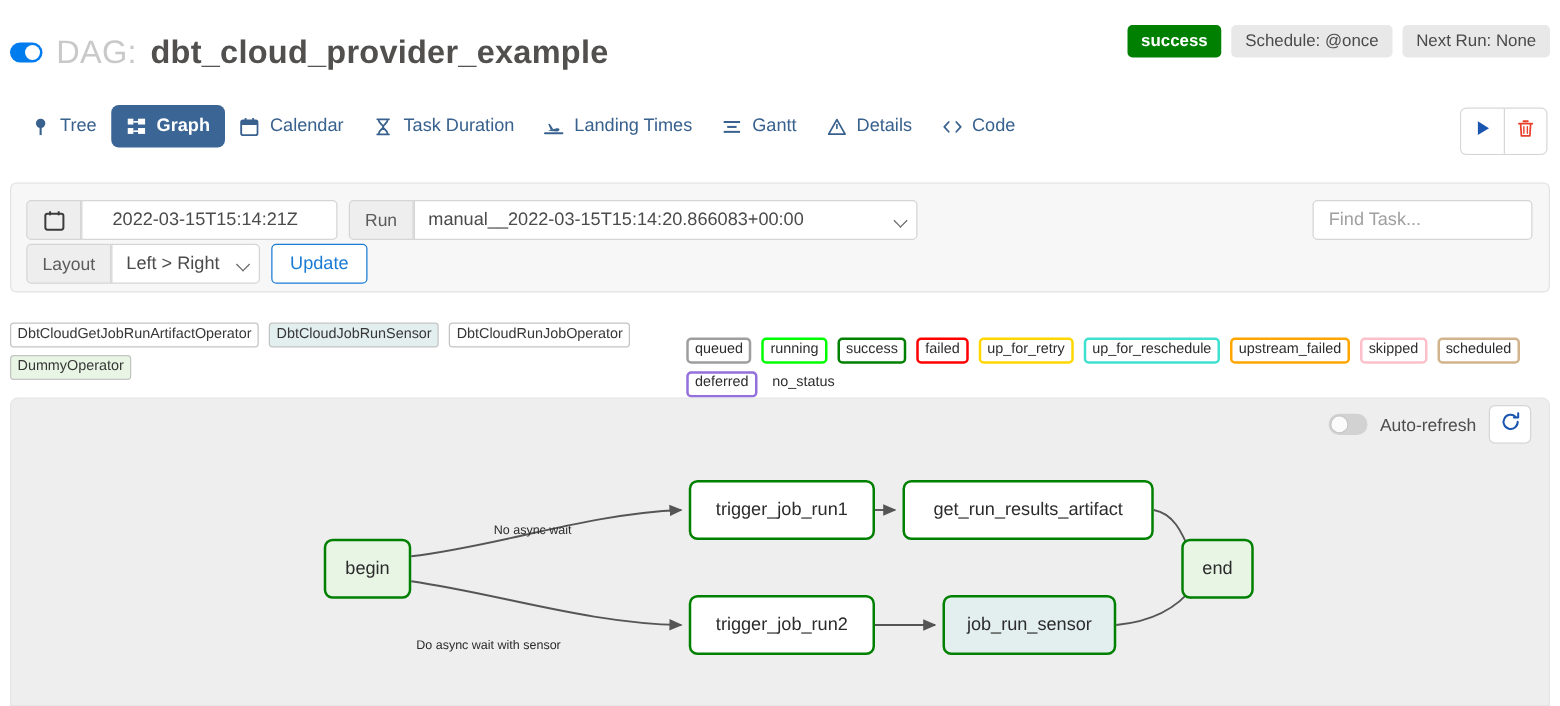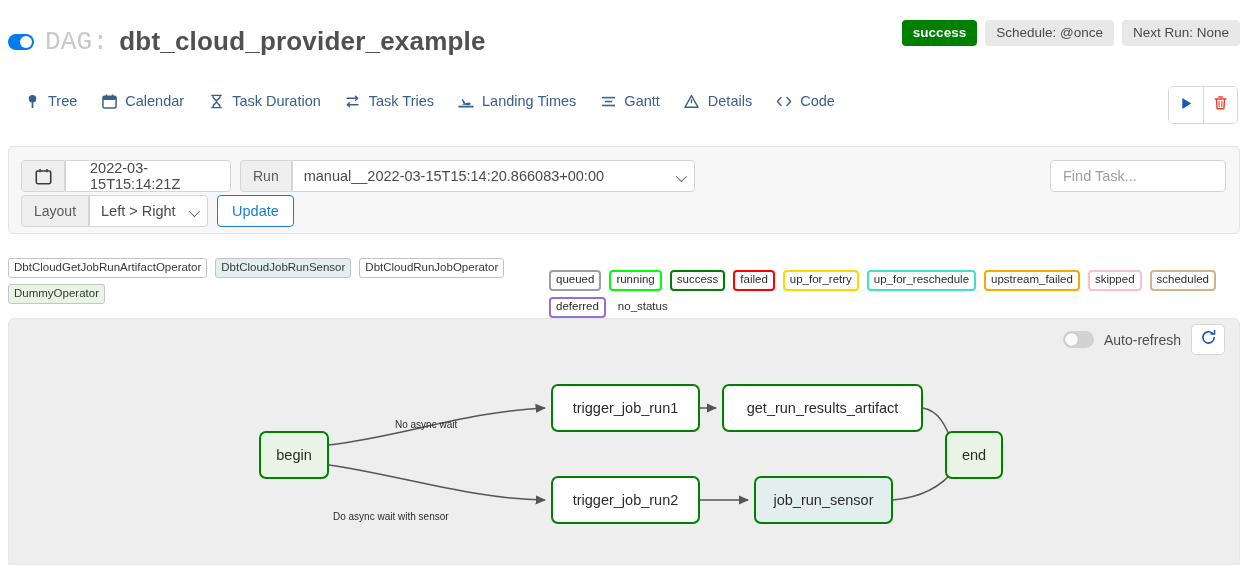--- a/index.html
+++ b/index.html
@@ -22,21 +22,21 @@
   }
   .pause-toggle {
     width: 26px; height: 16px; border-radius: 8px;
     background: #017cee; position: relative; flex: none; cursor: pointer;
   }
   .pause-toggle::after {
     content: ""; position: absolute; right: 2px; top: 2px;
     width: 12px; height: 12px; border-radius: 50%; background: #fff;
   }
   .dag-label {
-    font-size: 26px; color: #c9c9c9; font-weight: 400; letter-spacing: .2px; font-family: Liberation Mono, monospace;
+    font-size: 26px; color: #c9c9c9; font-weight: 400; letter-spacing: .2px;
   }
   .dag-name {
     font-size: 26px; color: #51504f; font-weight: bold; letter-spacing: .2px;
   }
   .header-badges {
     position: absolute; right: 8px; top: 20px;
     display: flex; align-items: center; gap: 8px;
   }
   .badge {
     font-size: 13.5px; padding: 5px 11px 6px; border-radius: 4px;
@@ -190,46 +190,51 @@
   <div class="tabs">
     <div class="tab">
       <span class="ic">
         <svg width="15" height="15" viewBox="0 0 16 16">
             <circle cx="8" cy="5" r="4" fill="currentColor"></circle>
             <rect x="7.1" y="8" width="1.8" height="7" fill="currentColor"></rect>
           </svg>
       </span>
       <span>Tree</span>
     </div>
+    <div class="tab active">
+      <span class="ic">
+        <svg width="15" height="15" viewBox="0 0 16 16">
+            <rect x="0" y="1" width="5" height="5" fill="currentColor"></rect>
+            <rect x="0" y="9" width="5" height="5" fill="currentColor"></rect>
+            <rect x="9" y="1" width="6" height="5" fill="currentColor"></rect>
+            <rect x="9" y="9" width="6" height="5" fill="currentColor"></rect>
+            <rect x="5" y="3" width="4" height="1.4" fill="currentColor"></rect>
+            <rect x="5" y="11" width="4" height="1.4" fill="currentColor"></rect>
+          </svg>
+      </span>
+      <span>Graph</span>
+    </div>
     <div class="tab">
       <span class="ic">
         <svg width="15" height="15" viewBox="0 0 16 16">
             <rect x="1" y="2.5" width="14" height="12.5" rx="1.6" fill="none" stroke="currentColor" stroke-width="1.6"></rect>
             <rect x="1" y="2.5" width="14" height="4" rx="1.3" fill="currentColor"></rect>
             <rect x="4" y="0.5" width="1.6" height="3.4" fill="currentColor"></rect>
             <rect x="10.4" y="0.5" width="1.6" height="3.4" fill="currentColor"></rect>
           </svg>
       </span>
       <span>Calendar</span>
     </div>
     <div class="tab">
       <span class="ic">
         <svg width="15" height="15" viewBox="0 0 16 16">
             <path d="M3 1.5h10M3 14.5h10M4 1.5c0 4 4 4.2 4 6.5s-4 2.5-4 6.5M12 1.5c0 4-4 4.2-4 6.5s4 2.5 4 6.5" fill="none" stroke="currentColor" stroke-width="1.5" stroke-linecap="round"></path>
           </svg>
       </span>
       <span>Task Duration</span>
-    </div>
-    <div class="tab">
-      <span class="ic">
-        <svg width="15" height="15" viewBox="0 0 16 16">
-            <path d="M2.2 4.5h9.6M11.2 2.3l2.4 2.2-2.4 2.2M13.8 11.5H4.2M4.8 9.3 2.4 11.5l2.4 2.2" fill="none" stroke="currentColor" stroke-width="1.5" stroke-linecap="round" stroke-linejoin="round"></path>
-          </svg>
-      </span>
-      <span>Task Tries</span>
     </div>
     <div class="tab">
       <span class="ic">
         <svg width="16" height="16" viewBox="0 0 16 16">
             <path d="M1 13.6h14" stroke="currentColor" stroke-width="1.6" stroke-linecap="round"></path>
             <path d="M3.2 11.6 9.6 9.8c1.6-.45 2.6-.1 2.9.6.3.75-.3 1.4-1.6 1.75l-7.7-.55z" fill="currentColor"></path>
             <path d="M5.6 10.9 3.6 6.2l1.2-.3 3 4.6z" fill="currentColor"></path>
           </svg>
       </span>
       <span>Landing Times</span>
@@ -284,21 +289,21 @@
 <div class="filter-panel">
   <div class="fp-row r1">
     <div class="igroup">
       <div class="addon cal-addon rounded-l">
         <svg width="17" height="17" viewBox="0 0 16 16">
             <rect x="1.2" y="2.8" width="13.6" height="12" rx="1.6" fill="none" stroke="#3b3b3b" stroke-width="1.5"></rect>
             <rect x="4" y="1" width="1.5" height="3" fill="#3b3b3b"></rect>
             <rect x="10.5" y="1" width="1.5" height="3" fill="#3b3b3b"></rect>
           </svg>
       </div>
-      <div class="ctl rounded-r" style="width:166px;padding-left:24px;">2022-03-15T15:14:21Z</div>
+      <div class="ctl rounded-r" style="width:205px;padding-left:24px;">2022-03-15T15:14:21Z</div>
     </div>
     <div class="igroup" style="margin-left:9px;">
       <div class="addon rounded-l">Run</div>
       <div class="ctl sel rounded-r" style="width:403px;">manual__2022-03-15T15:14:20.866083+00:00</div>
     </div>
   </div>
   <div class="fp-row r2">
     <div class="igroup">
       <div class="addon rounded-l">Layout</div>
       <div class="ctl sel rounded-r" style="width:119px;">Left &gt; Right</div>

